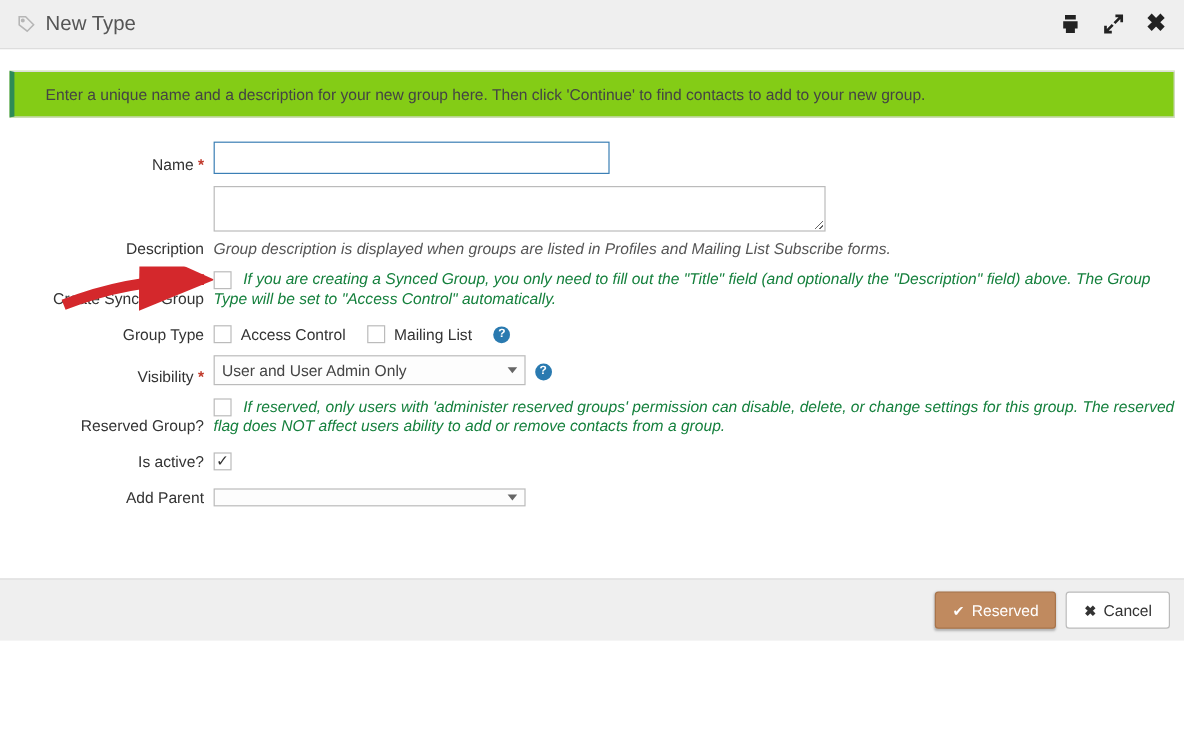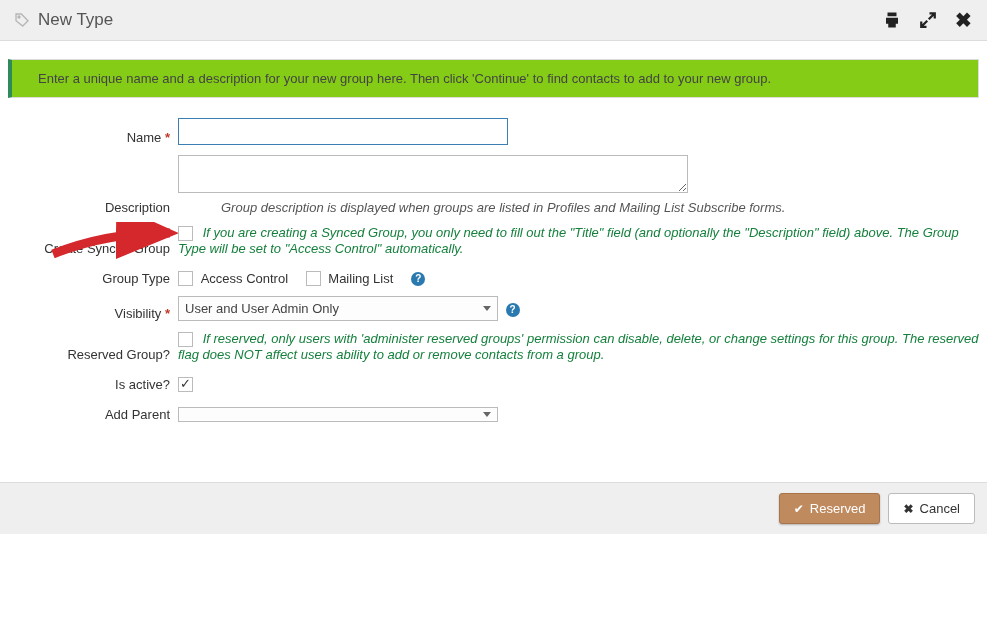--- a/index.html
+++ b/index.html
@@ -78,21 +78,20 @@
     resize: both;
     font-family: inherit;
     font-size: 13px;
   }
   .help-text {
     color: #555;
     font-style: italic;
     font-size: 13px;
     margin-top: 4px;
     display: block;
-    margin-left: 43px;
   }
   .field-note {
     color: #15803d;
     font-style: italic;
     display: inline;
     margin-left: 6px;
   }
   .cb {
     width: 15px; height: 15px;
     border: 1px solid #bbb;
@@ -123,21 +122,21 @@
     line-height: 14px;
     vertical-align: middle;
     margin-left: 4px;
     cursor: pointer;
   }
 
   .select-box {
     display: inline-flex;
     align-items: center;
     justify-content: space-between;
-    width: 320px;
+    width: 260px;
     border: 1px solid #bbb;
     background: #fdfdfd;
     padding: 4px 6px;
     cursor: pointer;
     color: #444;
   }
   .select-box .caret {
     width: 0; height: 0;
     border-left: 4px solid transparent;
     border-right: 4px solid transparent;

